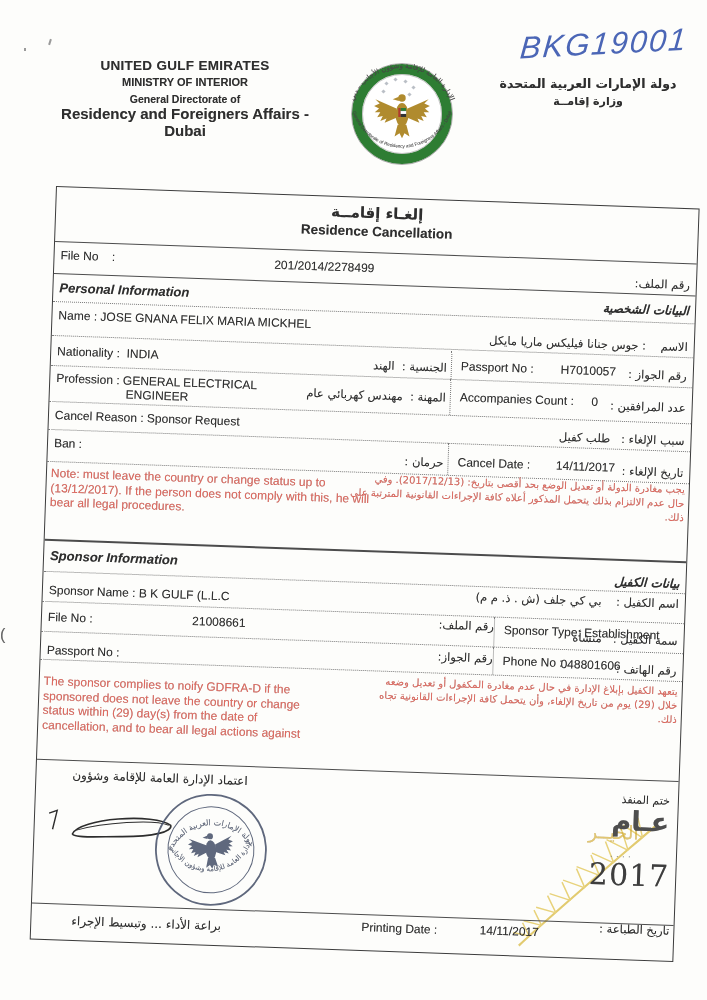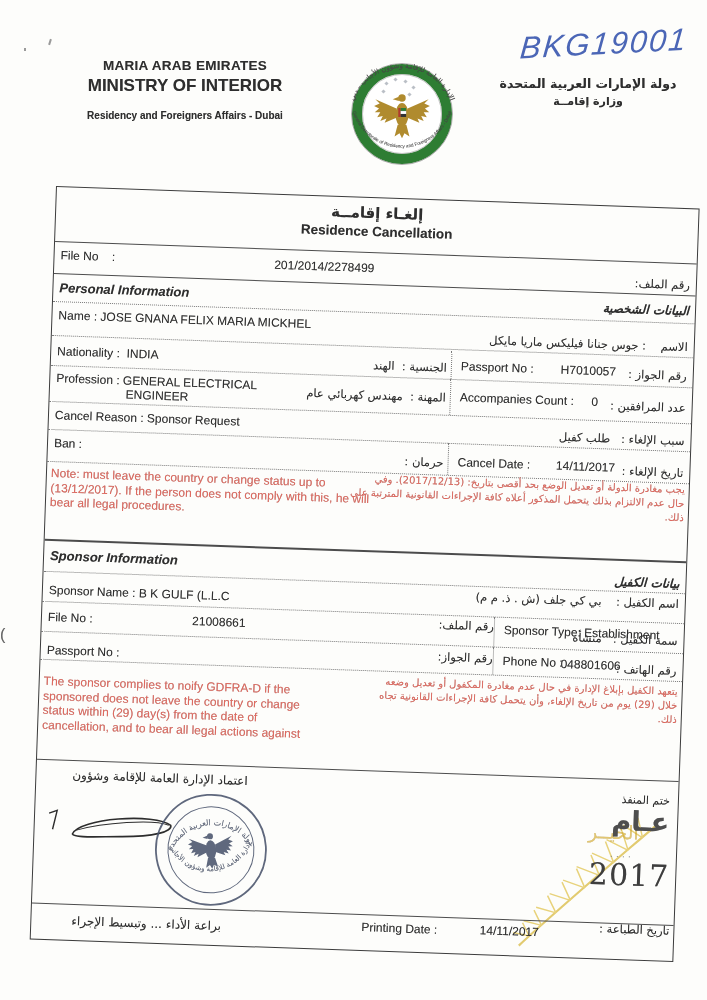--- a/index.html
+++ b/index.html
@@ -22,23 +22,24 @@
 </head>
 <body>
 
 <div class="page">
 
   <div class="abs" style="left:24px;top:48px;width:2px;height:3px;background:#9a9a9a"></div>
   <div class="abs" style="left:49px;top:39px;width:2px;height:6px;background:#9a9a9a;transform:rotate(18deg)"></div>
   <div class="abs" style="left:0px;top:626px;font-size:16px;color:#666">(</div>
 
   <div class="abs c" style="left:44px;top:58px;width:282px">
-    <div class="b" style="font-size:13.5px;letter-spacing:.3px;margin-bottom:3px">MARIA ARAB EMIRATES</div>
-    <div class="b" style="font-size:17px;margin-bottom:14px">MINISTRY OF INTERIOR</div>
-    <div class="b" style="font-size:10px">Residency and Foreigners Affairs - Dubai</div>
+    <div class="b" style="font-size:13.5px;letter-spacing:.3px;margin-bottom:3px">UNITED GULF EMIRATES</div>
+    <div class="b" style="font-size:11px;margin-bottom:5px">MINISTRY OF INTERIOR</div>
+    <div class="b" style="font-size:10.5px">General Directorate of</div>
+    <div class="b" style="font-size:15px">Residency and Foreigners Affairs - Dubai</div>
   </div>
 
   <svg class="abs" style="left:338px;top:52px" width="128" height="124" viewBox="0 0 128 124">
     <defs>
       <g id="eagle">
         <circle cx="50" cy="23" r="6" fill="currentColor"></circle>
         <path d="M45 21 L35 25 L45 28 Z" fill="currentColor"></path>
         <ellipse cx="50" cy="50" rx="10.5" ry="19" fill="currentColor"></ellipse>
         <path d="M41 40 L7 25 L14 32 L5 36 L13 40 L6 46 L15 46 L10 54 L19 52 L15 60 L25 56 L22 63 L41 55 Z" fill="currentColor"></path>
         <path d="M59 40 L93 25 L86 32 L95 36 L87 40 L94 46 L85 46 L90 54 L81 52 L85 60 L75 56 L78 63 L59 55 Z" fill="currentColor"></path>

